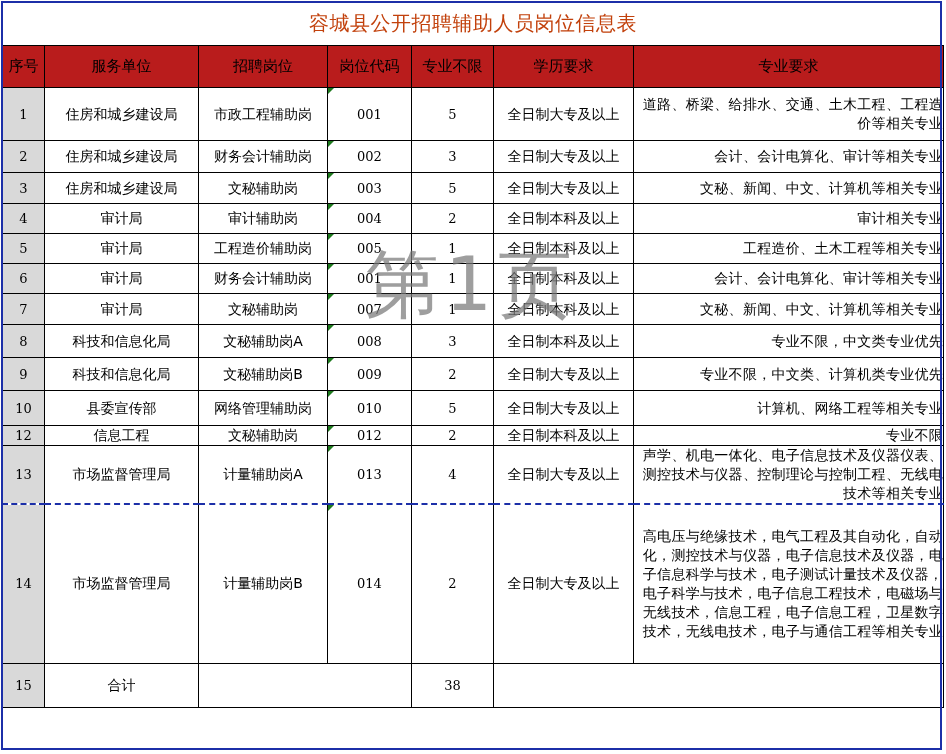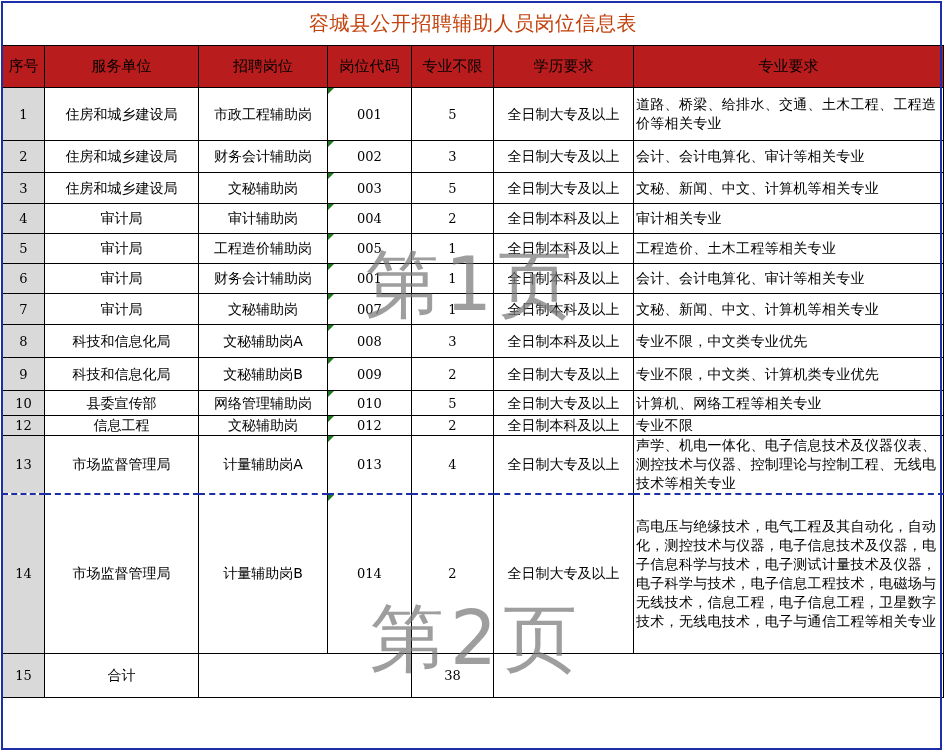--- a/index.html
+++ b/index.html
@@ -9,21 +9,21 @@
   .frame { position:absolute; left:1px; top:1px; width:941px; height:749px;
            border:2px solid #1c2fa8; box-sizing:border-box; pointer-events:none; z-index:5; }
   table { position:absolute; left:2px; top:2px; border-collapse:collapse; table-layout:fixed;
           width:941px; }
   td { border:1px solid #000; padding:0; font-size:14px; text-align:center; vertical-align:middle;
        overflow:hidden; line-height:19px; position:relative; }
   td.title { border-left:none; border-right:none; border-top:none; font-size:20px; height:43px;
              color:#c2410c; letter-spacing:0.5px; }
   tr.hdr td { background:#b91c1c; height:41px; font-size:15px;margin-top:16px; }
   td.seq { background:#d9d9d9; }
-  td.left { text-align:left; padding-left:2px; letter-spacing:0.3px; }
+  td.left { text-align:right; padding-left:2px; letter-spacing:0.3px; }
   td.num { font-family:"DejaVu Serif","Liberation Serif",serif; font-size:13px; }
   td.code::before { content:""; position:absolute; left:0; top:0; width:0; height:0;
                     border-top:6px solid #1e7a1e; border-right:6px solid transparent; }
   tr.r13 td { border-bottom:2px dashed #1c2fa8;margin-top:48px; }
   .watermark { position:absolute; color:rgba(120,120,120,0.72); font-size:74px;
                font-family:"DejaVu Serif","Liberation Serif",serif; z-index:4;
                pointer-events:none; letter-spacing:6px; white-space:nowrap; }
   .watermark .digit { font-family:"DejaVu Sans","Liberation Sans",sans-serif; }
 </style>
 </head>
@@ -130,21 +130,21 @@
     </tr>
     <tr style="height:33px">
       <td class="seq num">9</td>
       <td>科技和信息化局</td>
       <td>文秘辅助岗B</td>
       <td class="num code">009</td>
       <td class="num">2</td>
       <td>全日制大专及以上</td>
       <td class="left">专业不限，中文类、计算机类专业优先</td>
     </tr>
-    <tr style="height:25px">
+    <tr style="height:35px">
       <td class="seq num">10</td>
       <td>县委宣传部</td>
       <td>网络管理辅助岗</td>
       <td class="num code">010</td>
       <td class="num">5</td>
       <td>全日制大专及以上</td>
       <td class="left">计算机、网络工程等相关专业</td>
     </tr>
     <tr style="height:16px">
       <td class="seq num">12</td>
@@ -179,16 +179,13 @@
       <td colspan="2"></td>
       <td class="num">38</td>
       <td colspan="2"></td>
     </tr>
   </tbody>
     </table>
 
   <div class="watermark" style="left:365px; top:236px;">
     <span>第</span><span class="digit">1</span><span>页</span>
   </div>
-  <div class="watermark" style="left:370px; top:590px;">
-    <span>第</span><span class="digit">2</span><span>页</span>
-  </div>
 </div>
 
 </body></html>

